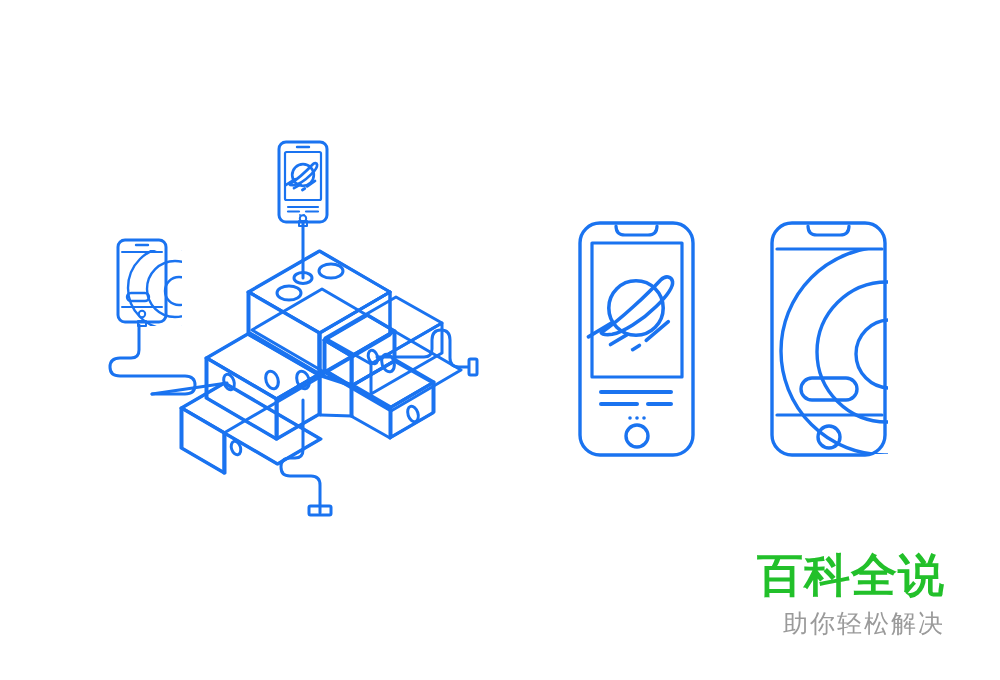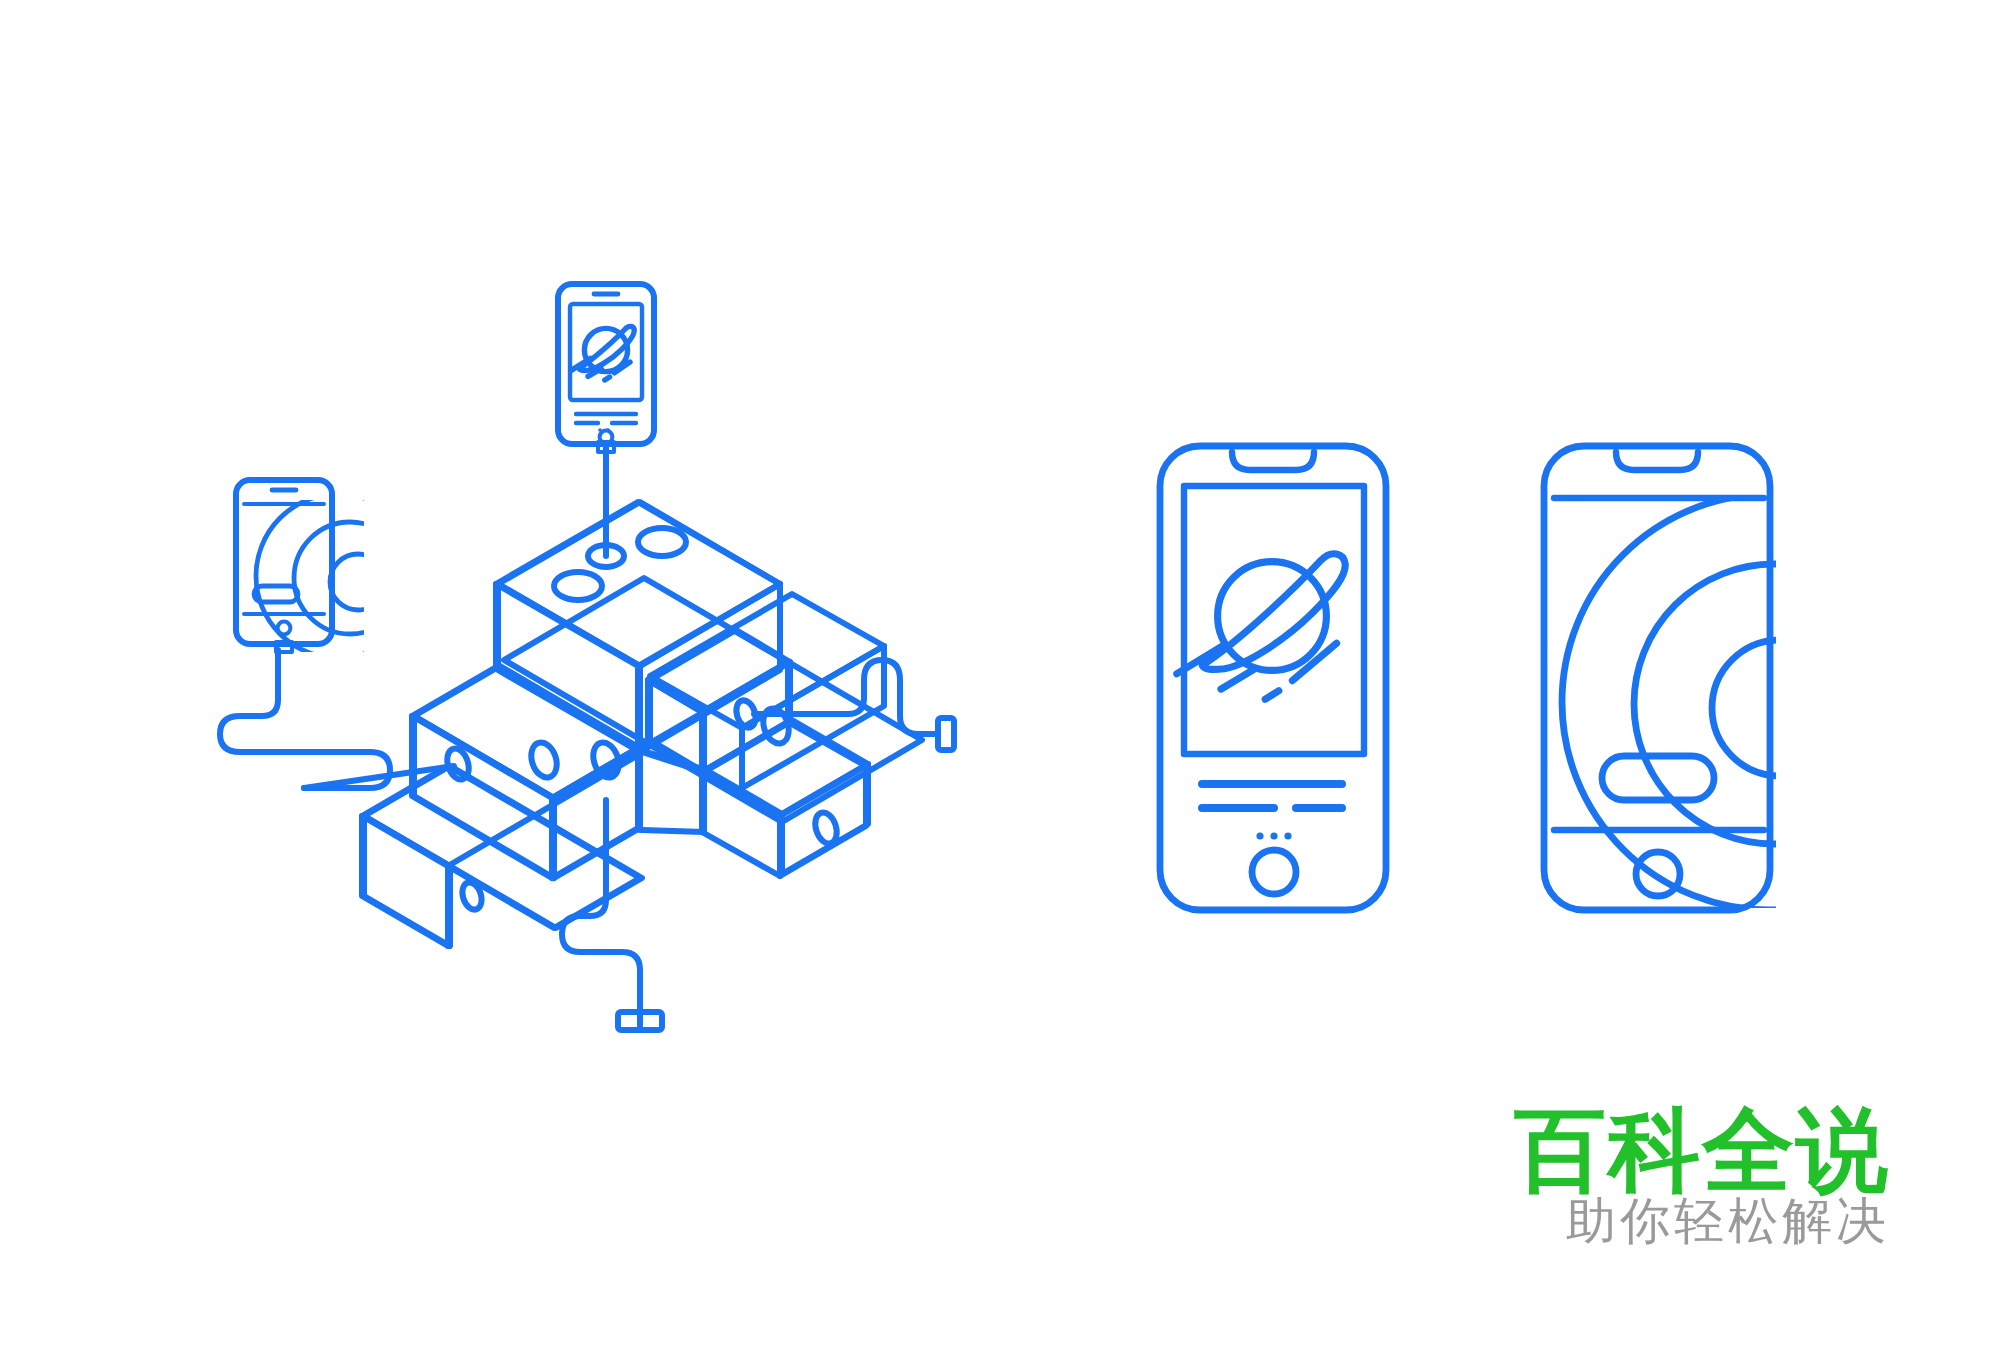--- a/index.html
+++ b/index.html
@@ -39,20 +39,21 @@
     color: #22c02a;
     display: block;
   }
   .logo-tagline {
     font-family: "DejaVu Sans", sans-serif;
     font-size: 25px;
     font-weight: normal;
     letter-spacing: 2px;
     color: #9a9a9a;
     display: block;
+    margin-top: 13px;
   }
 </style>
 </head>
 <body>
 
 <div class="stage">
   <svg width="1000" height="680" viewBox="0 0 1000 680" xmlns="http://www.w3.org/2000/svg">
 
     <defs>
 

